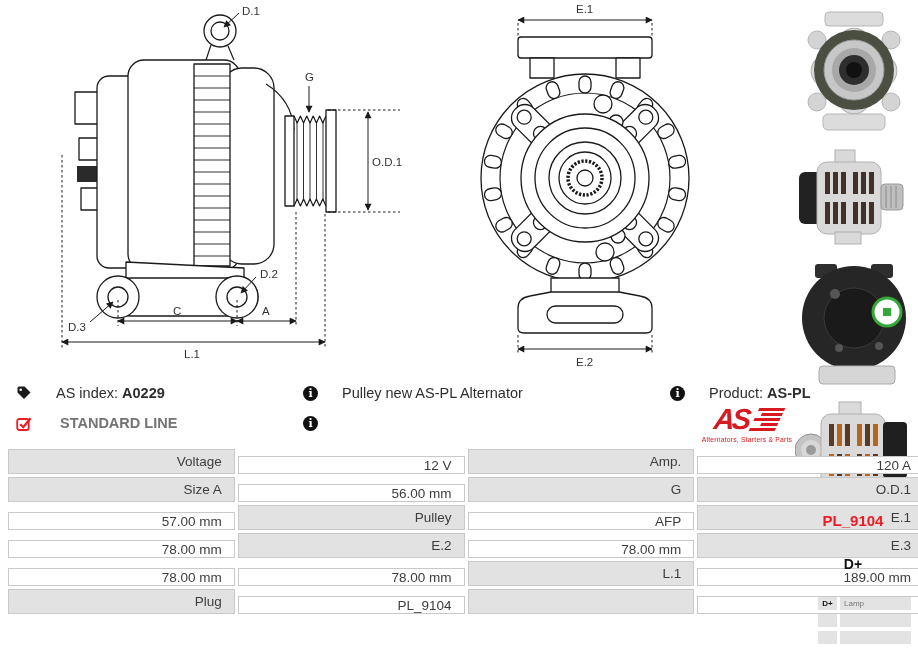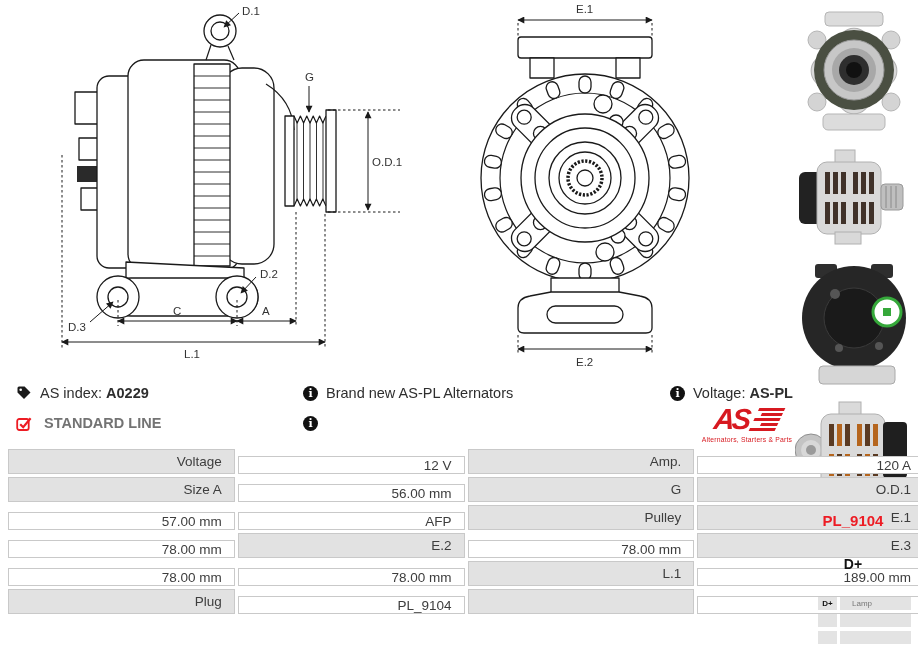--- a/index.html
+++ b/index.html
@@ -11,21 +11,21 @@
   
   .fw{fill:#fff;stroke:#1a1a1a;stroke-width:1.3;stroke-linejoin:round;}
   .ln{fill:none;stroke:#1a1a1a;stroke-width:1.2;stroke-linejoin:round;}
   .thin{fill:none;stroke:#1a1a1a;stroke-width:0.9;}
   .dim{fill:none;stroke:#1a1a1a;stroke-width:1;marker-start:url(#arw);marker-end:url(#arw);}
   .lead{fill:none;stroke:#1a1a1a;stroke-width:1;marker-end:url(#arw);}
   .dot{fill:none;stroke:#1a1a1a;stroke-width:1;stroke-dasharray:2.5 2.5;}
   .lbl{font-size:11.5px;fill:#333;}
 
   
-  .info-item{position:absolute;display:flex;align-items:center;gap:8px;font-size:14.5px;height:18px;}
+  .info-item{position:absolute;display:flex;align-items:center;gap:24px;font-size:14.5px;height:18px;}
   .info-item b{margin-left:4px;}
   .red{color:#737373;}
   .info-ic{display:inline-flex;width:15px;height:15px;border-radius:50%;background:#111;color:#fff;
            font-family:"DejaVu Serif",serif;font-weight:bold;font-size:11px;line-height:15px;
            align-items:center;justify-content:center;flex:0 0 15px;}
 
   
   .logo{position:absolute;left:699px;top:404px;width:96px;text-align:center;}
   .logo-top{display:flex;align-items:center;justify-content:center;height:30px;}
   .logo-as{font-style:italic;font-weight:800;font-size:29px;color:#d71920;letter-spacing:-3px;
@@ -49,21 +49,21 @@
 
   
   .plug-code{position:absolute;left:793px;top:512px;width:120px;text-align:center;
              font-size:15px;font-weight:bold;color:#ed1c24;}
   .terminal{position:absolute;left:793px;top:556px;width:120px;text-align:center;
             font-size:14px;font-weight:bold;color:#111;}
   .pin-table{position:absolute;left:818px;top:597px;display:grid;
              grid-template-columns:19px 71px;gap:4px 3px;}
   .pcell{background:#e3e3e3;height:13px;font-size:8px;display:flex;align-items:center;}
   .phead{font-weight:bold;color:#111;justify-content:center;}
-  .plamp{color:#777;padding-left:12px;text-align:right;}
+  .plamp{color:#777;padding-left:4px;text-align:right;}
   .photos{position:absolute;left:795px;top:8px;width:118px;display:flex;flex-direction:column;gap:8px;}
 </style>
 </head>
 <body>
 
 <div id="page">
 
   <svg class="abs" style="left:8px;top:0;" width="400" height="375" viewBox="0 0 400 375">
     <defs>
       <marker id="arw" viewBox="0 0 10 10" refX="9" refY="5" markerWidth="9" markerHeight="7" orient="auto-start-reverse">
@@ -294,26 +294,26 @@
   <div class="info-item" style="left:16px;top:384px;">
     <svg width="16" height="16" viewBox="0 0 16 16">
       <path d="M8.6,1.5 L14.5,7.4 L8,13.9 L1.5,7.4 L1.5,3 Q1.5,1.5 3,1.5 Z" fill="#1a1a1a"></path>
       <circle cx="4.7" cy="4.7" r="1.3" fill="#fff"></circle>
     </svg>
     <span><span>AS index:</span><b>A0229</b></span>
   </div>
 
   <div class="info-item" style="left:303px;top:384px;">
     <span class="info-ic">i</span>
-    <span>Brand new AS-PL Alternators</span>
+    <span>Pulley new AS-PL Alternator</span>
   </div>
 
   <div class="info-item" style="left:670px;top:384px;">
     <span class="info-ic">i</span>
-    <span><span>Voltage:</span><b>AS-PL</b></span>
+    <span><span>Product:</span><b>AS-PL</b></span>
   </div>
 
   <div class="info-item" style="left:16px;top:414px;">
     <svg width="16" height="15" viewBox="0 0 16 15">
       <rect x="1.2" y="3" width="11.5" height="11" rx="2" fill="none" stroke="#ed1c24" stroke-width="1.8"></rect>
       <path d="M4.2,8.2 L7.2,11.2 L14.6,2.2" fill="none" stroke="#ed1c24" stroke-width="2.2"></path>
     </svg>
     <b class="red">STANDARD LINE</b>
   </div>
 
@@ -341,22 +341,22 @@
     <div class="cell lab">Amp.</div>
     <div class="cell val">120 A</div>
 
     <div class="cell lab">Size A</div>
     <div class="cell val">56.00 mm</div>
 
     <div class="cell lab">G</div>
     <div class="cell lab">O.D.1</div>
     <div class="cell val">57.00 mm</div>
 
+    <div class="cell lab">Pulley</div>
     <div class="cell val">AFP</div>
-    <div class="cell lab">Pulley</div>
     <div class="cell lab">E.1</div>
     <div class="cell val">78.00 mm</div>
 
     <div class="cell lab">E.2</div>
     <div class="cell val">78.00 mm</div>
     <div class="cell lab">E.3</div>
     <div class="cell val">78.00 mm</div>
 
     <div class="cell val">78.00 mm</div>
     <div class="cell lab">L.1</div>

